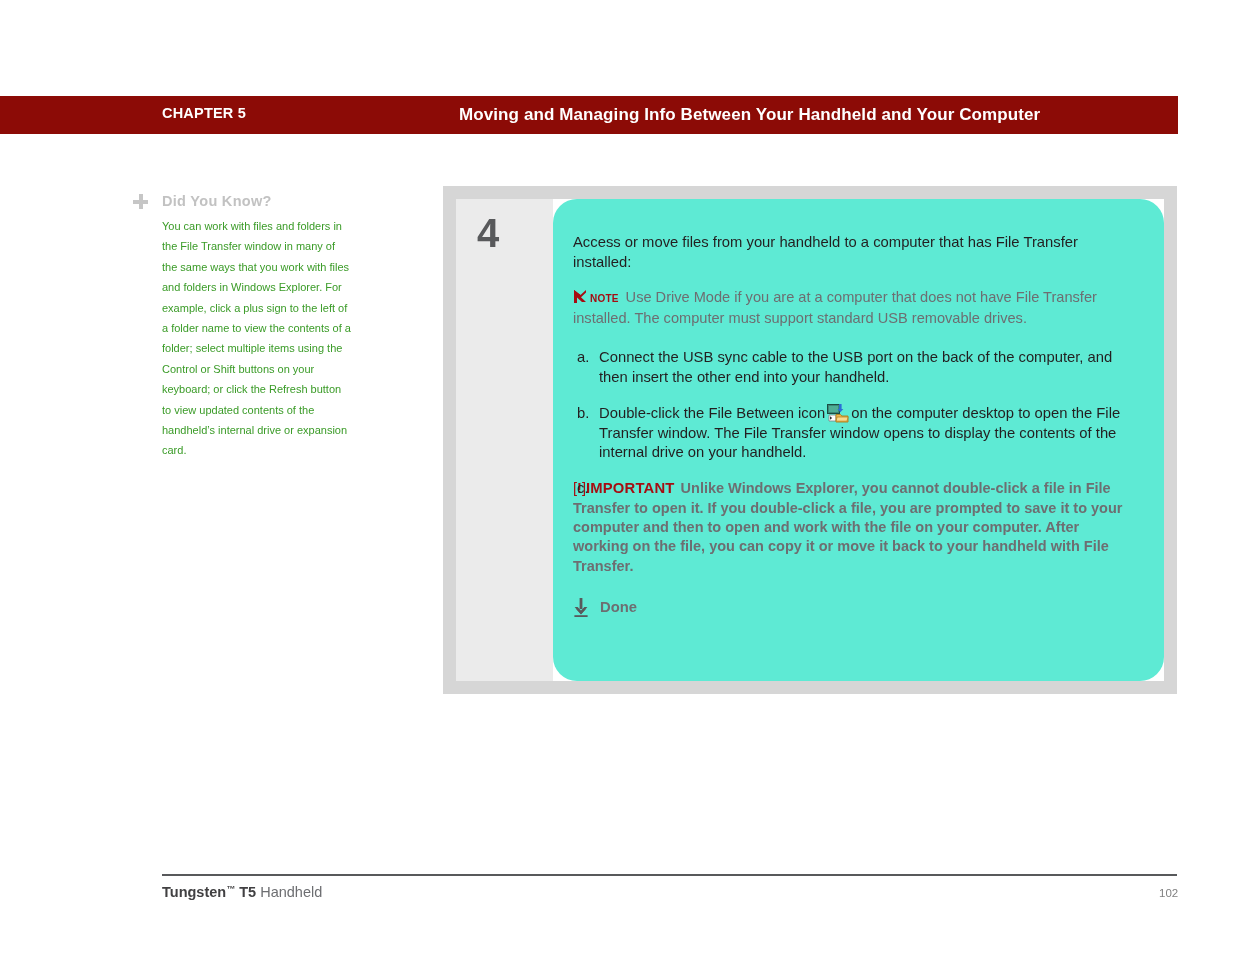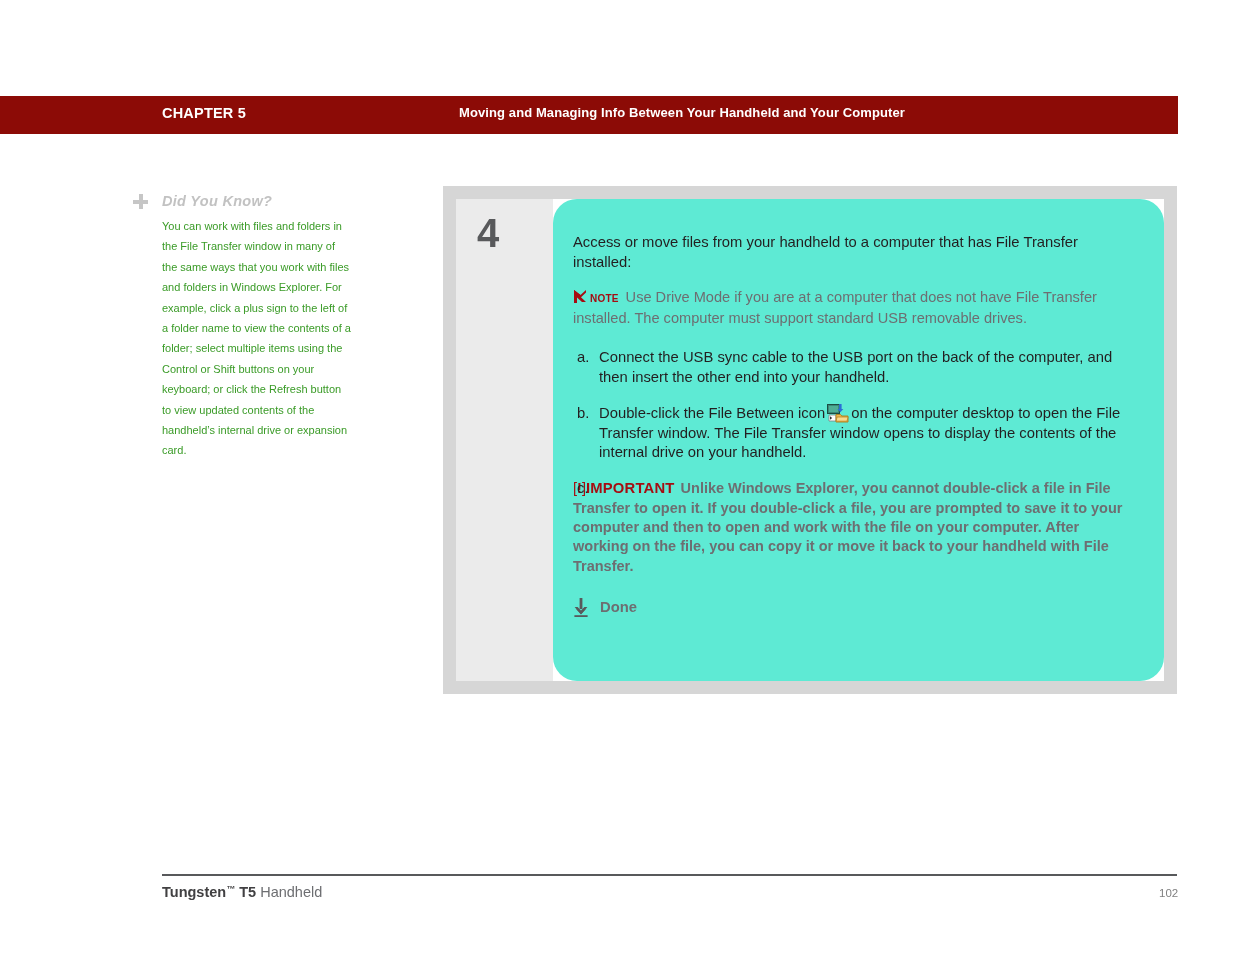--- a/index.html
+++ b/index.html
@@ -31,21 +31,21 @@
     color: #ffffff;
     font-size: 14.5px;
     font-weight: bold;
     letter-spacing: 0.2px;
   }
   .header-title {
     position: absolute;
     left: 459px;
     top: 9px;
     color: #ffffff;
-    font-size: 13px;
+    font-size: 17px;
     font-weight: bold;
     letter-spacing: 0.1px;
   }
 
   
   .sidebar {
     position: absolute;
     left: 162px;
     top: 192px;
     width: 190px;
@@ -71,21 +71,20 @@
     left: 0; top: 5.5px; width: 15px; height: 4px;
   }
   .plus-icon::after {
     left: 5.5px; top: 0; width: 4px; height: 15px;
   }
   .dyk-title {
     font-size: 14.5px;
     font-weight: bold;
     color: #c2c2c2;
     letter-spacing: 0.3px;
-    font-style: italic;
   }
   .dyk-para {
     font-size: 11px;
     line-height: 20.4px;
     color: #3a9b27;
     margin: 0 0 14px 0;
   }
 
   
   .content-box {

